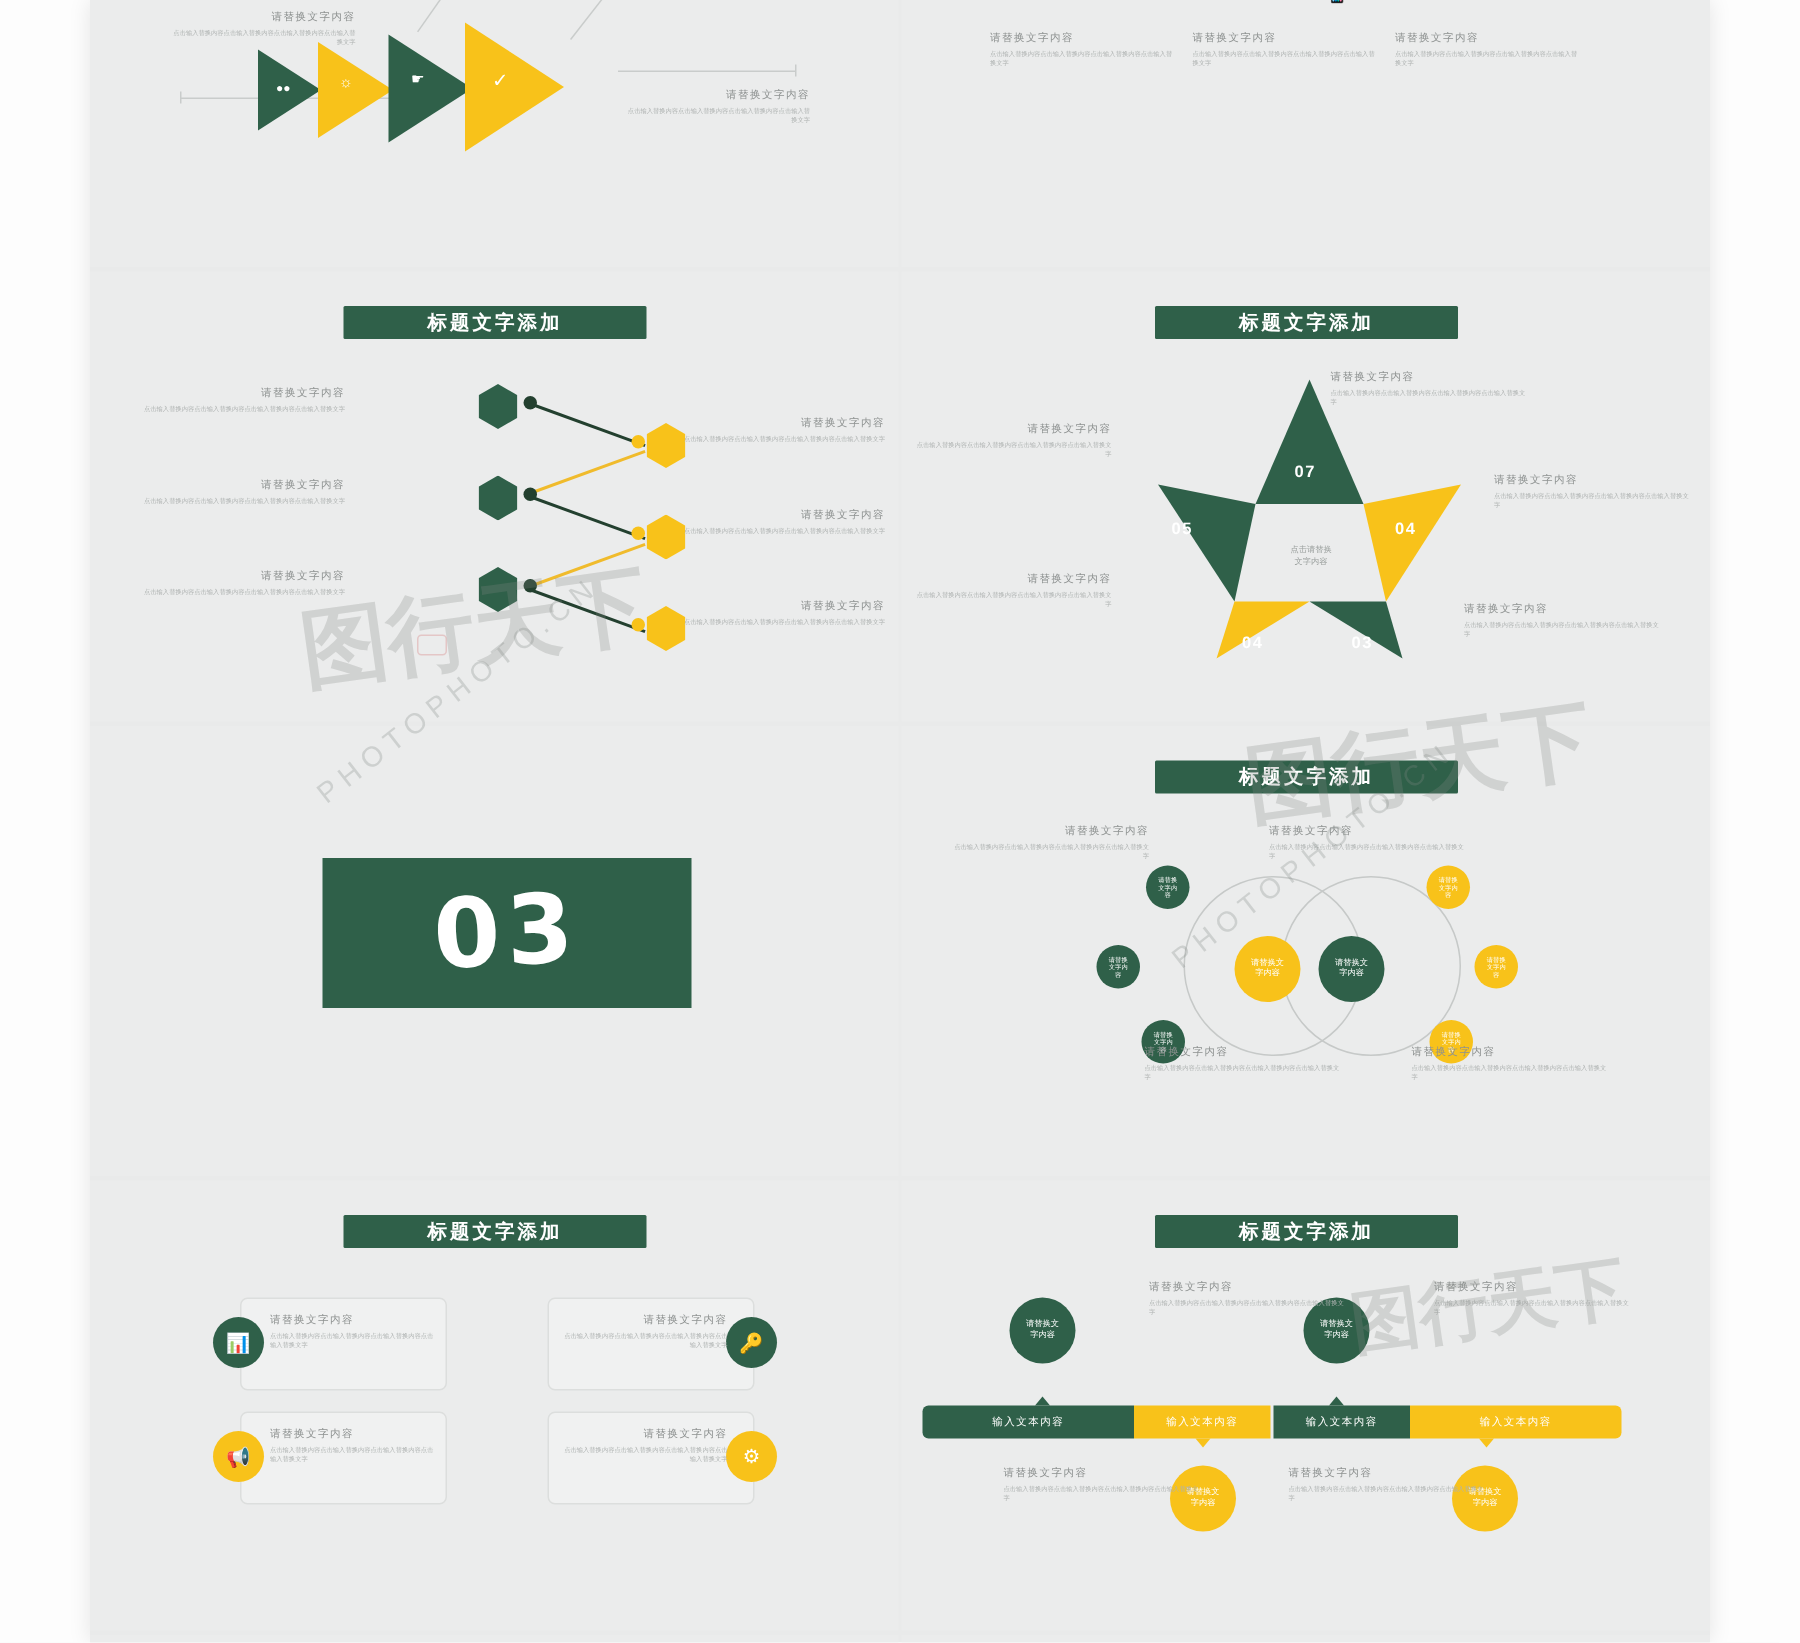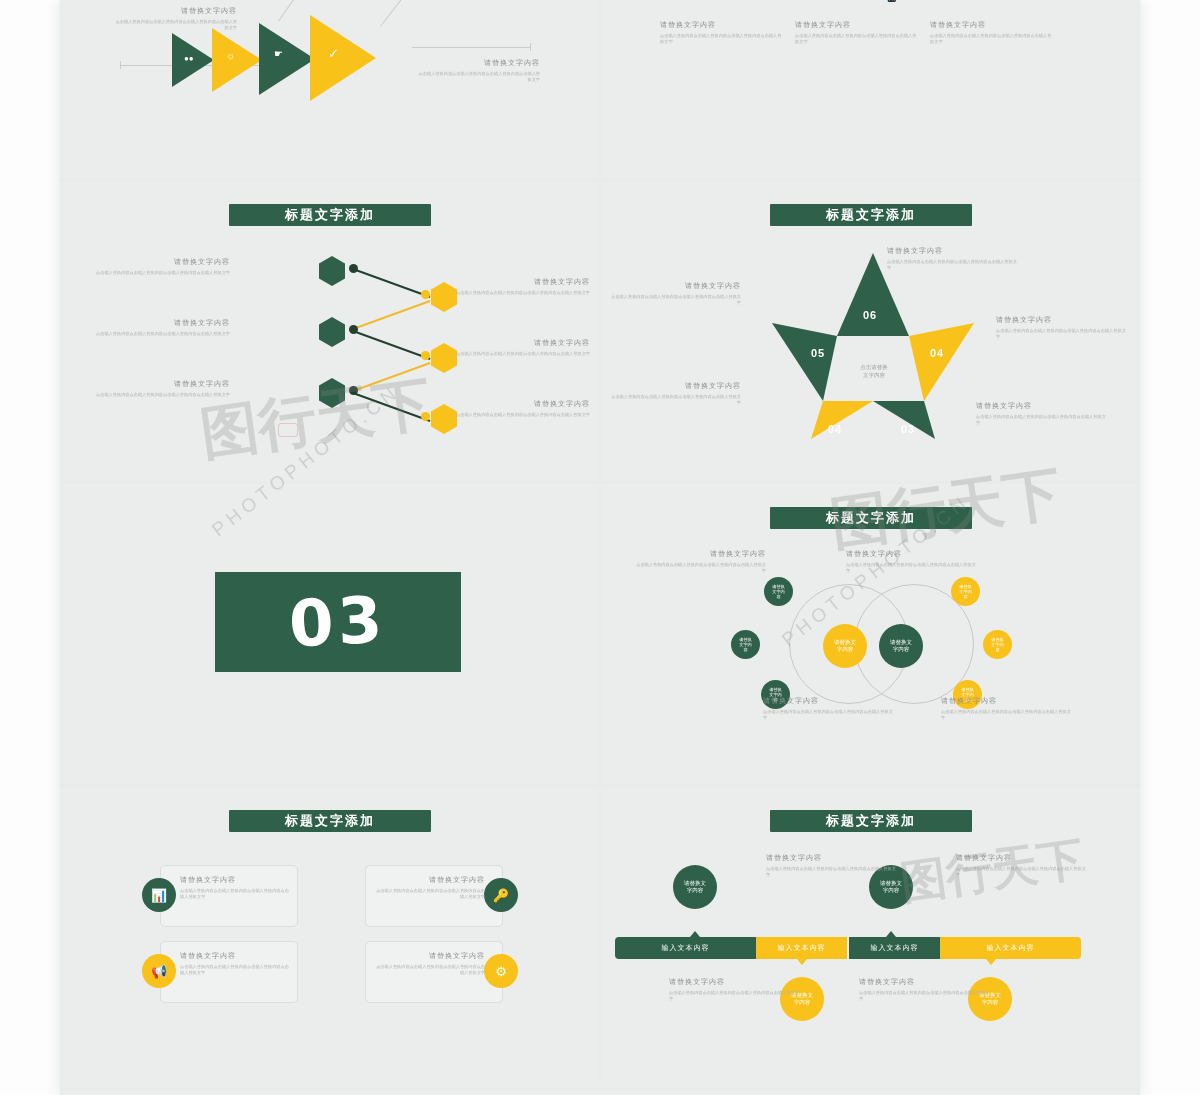--- a/index.html
+++ b/index.html
@@ -304,25 +304,25 @@
 
         <polygon points="213,82 148,95 163,160" fill="#f8c21a"></polygon>
 
         <polygon points="174,198 112,160 163,160" fill="#2f6049"></polygon>
 
         <polygon points="50,198 62,160 112,160" fill="#f8c21a"></polygon>
 
         <polygon points="11,82 76,95 62,160" fill="#2f6049"></polygon>
       </svg>
 
-      <div class="tri-lbl" style="left:262px; top:128px;">06</div>
+      <div class="tri-lbl" style="left:262px; top:128px;">07</div>
       <div class="tri-lbl" style="left:329px; top:166px;">04</div>
       <div class="tri-lbl" style="left:300px; top:242px;">03</div>
       <div class="tri-lbl" style="left:227px; top:242px;">04</div>
-      <div class="tri-lbl" style="left:210px; top:166px;">05</div>
+      <div class="tri-lbl" style="left:180px; top:166px;">05</div>
 
       <div class="ta-c" style="position:absolute; left:228px; top:182px; width:90px; font-size:5.5px; color:#9ba09e; line-height:8px;">
         <div>点击请替换</div>
         <div>文字内容</div>
       </div>
 
       <div class="blk" style="left:286px; top:65px; width:130px;">
         <div class="h">请替换文字内容</div>
         <div class="p">点击输入替换内容点击输入替换内容点击输入替换内容点击输入替换文字</div>
       </div>

